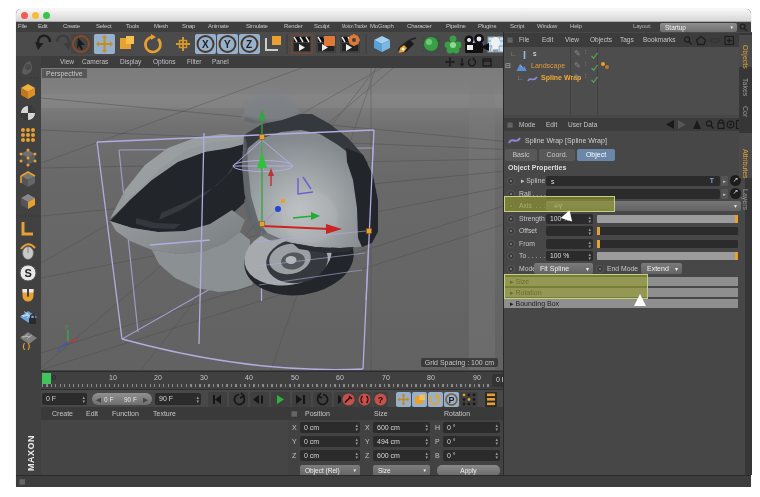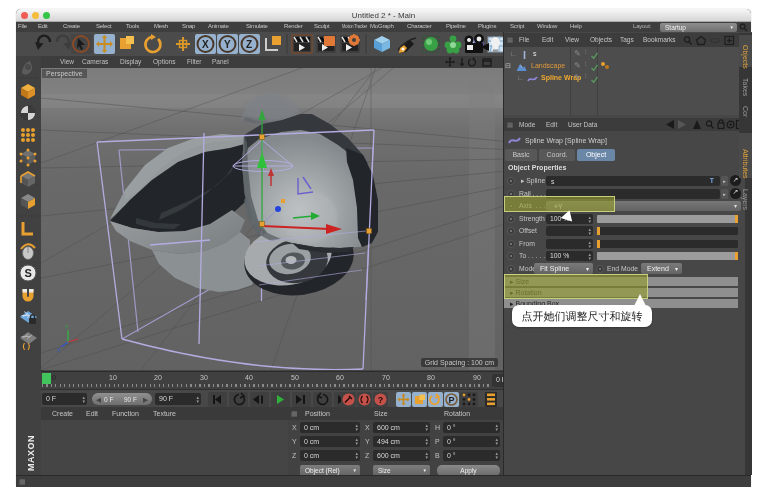--- a/index.html
+++ b/index.html
@@ -60,21 +60,20 @@
   .tail{position:absolute;width:0;height:0;border-style:solid;}
 </style>
 </head>
 <body>
 <div id="win">
 
   <div id="titlebar" class="abs"></div>
   <div class="abs light" style="left:5px;background:#f05c54;"></div>
   <div class="abs light" style="left:16px;background:#f6bd3b;"></div>
   <div class="abs light" style="left:27px;background:#35c648;"></div>
-  <div class="abs" id="title">Untitled 2 * - Main</div>
 
   <div id="menubar" class="abs">
     <span style="left:2px;">File</span>
       <span style="left:22px;">Edit</span>
     <span style="left:47px;">Create</span>
       <span style="left:80px;">Select</span>
     <span style="left:110px;">Tools</span>
       <span style="left:138px;">Mesh</span>
     <span style="left:166px;">Snap</span>
       <span style="left:192px;">Animate</span>
@@ -811,21 +810,20 @@
 
       <div class="gbar" style="top:145.5px;">▸ Size</div>
       <div class="gbar" style="top:156.5px;">▸ Rotation</div>
       <div class="gbar" style="top:167.5px;">▸ Bounding Box</div>
 
       <div class="hl" style="left:0px;top:65px;width:111px;height:16px;"></div>
       <div class="hl" style="left:0px;top:143px;width:144px;height:25px;"></div>
 
       <div class="tail" style="left:58px;top:79px;border-width:0 6px 10px 6px;border-color:transparent transparent #fff transparent;transform:rotate(18deg);"></div>
       <div class="tail" style="left:130px;top:163px;border-width:0 6px 12px 6px;border-color:transparent transparent #fff transparent;"></div>
-      <div class="bubble" style="left:8px;top:174px;width:140px;height:22px;line-height:22px;">点开她们调整尺寸和旋转</div>
     </div>
 
     <div class="vtabs" style="left:235px;top:1px;height:108px;">
       <div class="vtab on" style="top:2px;height:32px;">
           <span style="margin-top:13px;">Objects</span>
         </div>
       <div class="vtab" style="top:38px;height:26px;">
           <span style="margin-top:10px;">Takes</span>
         </div>
       <div class="vtab" style="top:68px;height:22px;">

